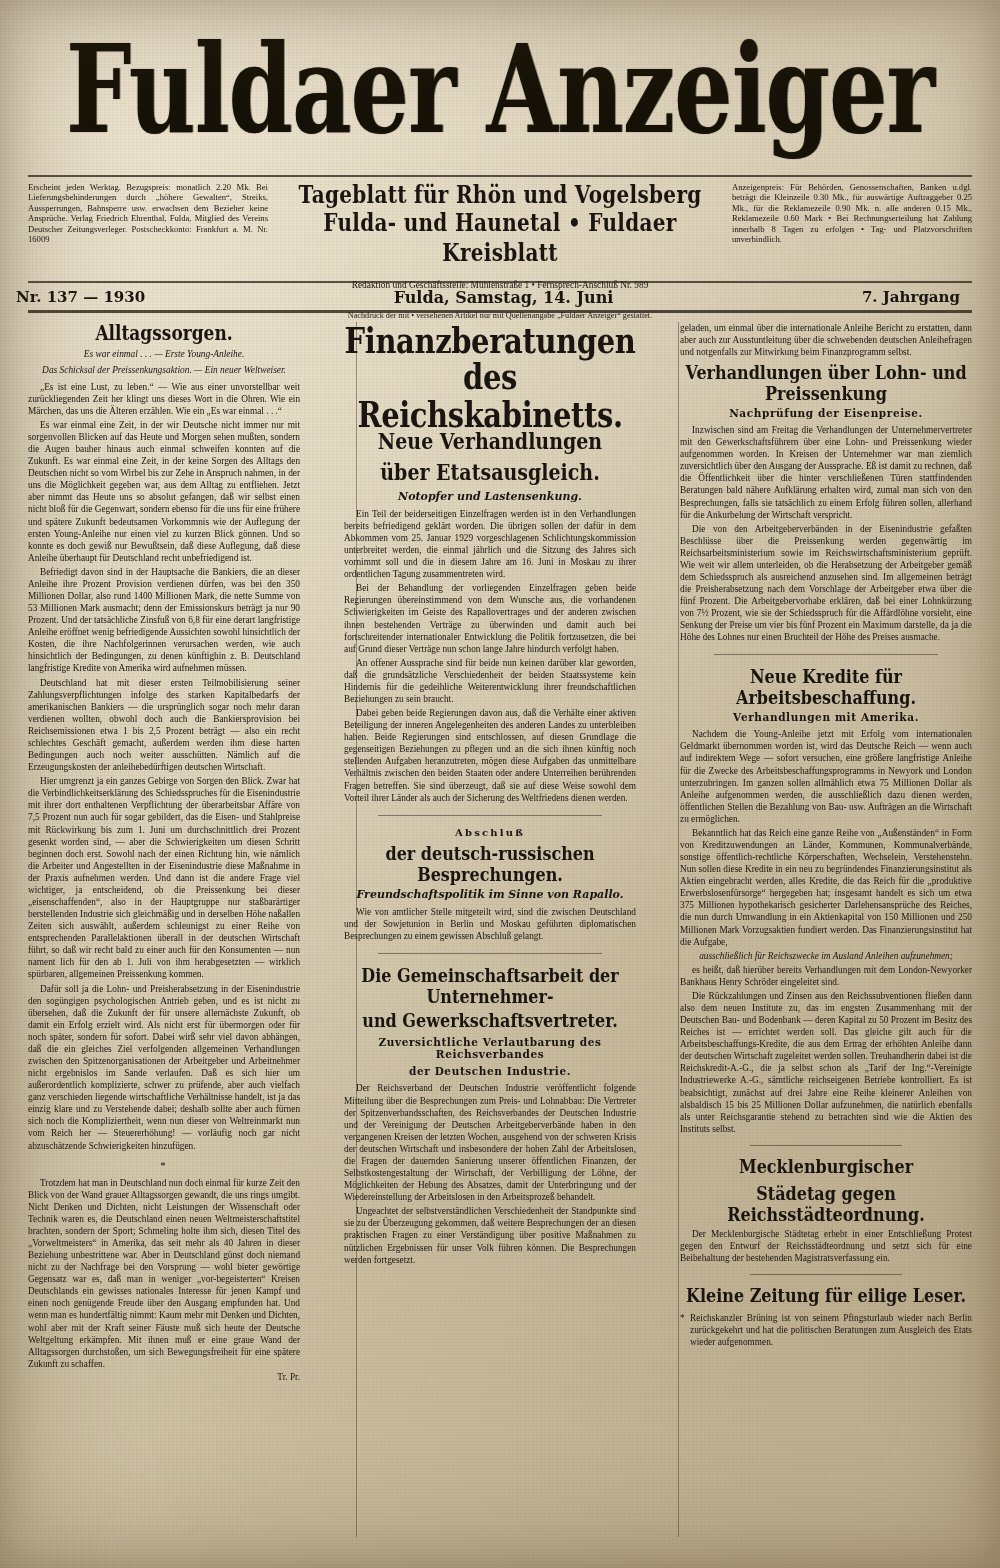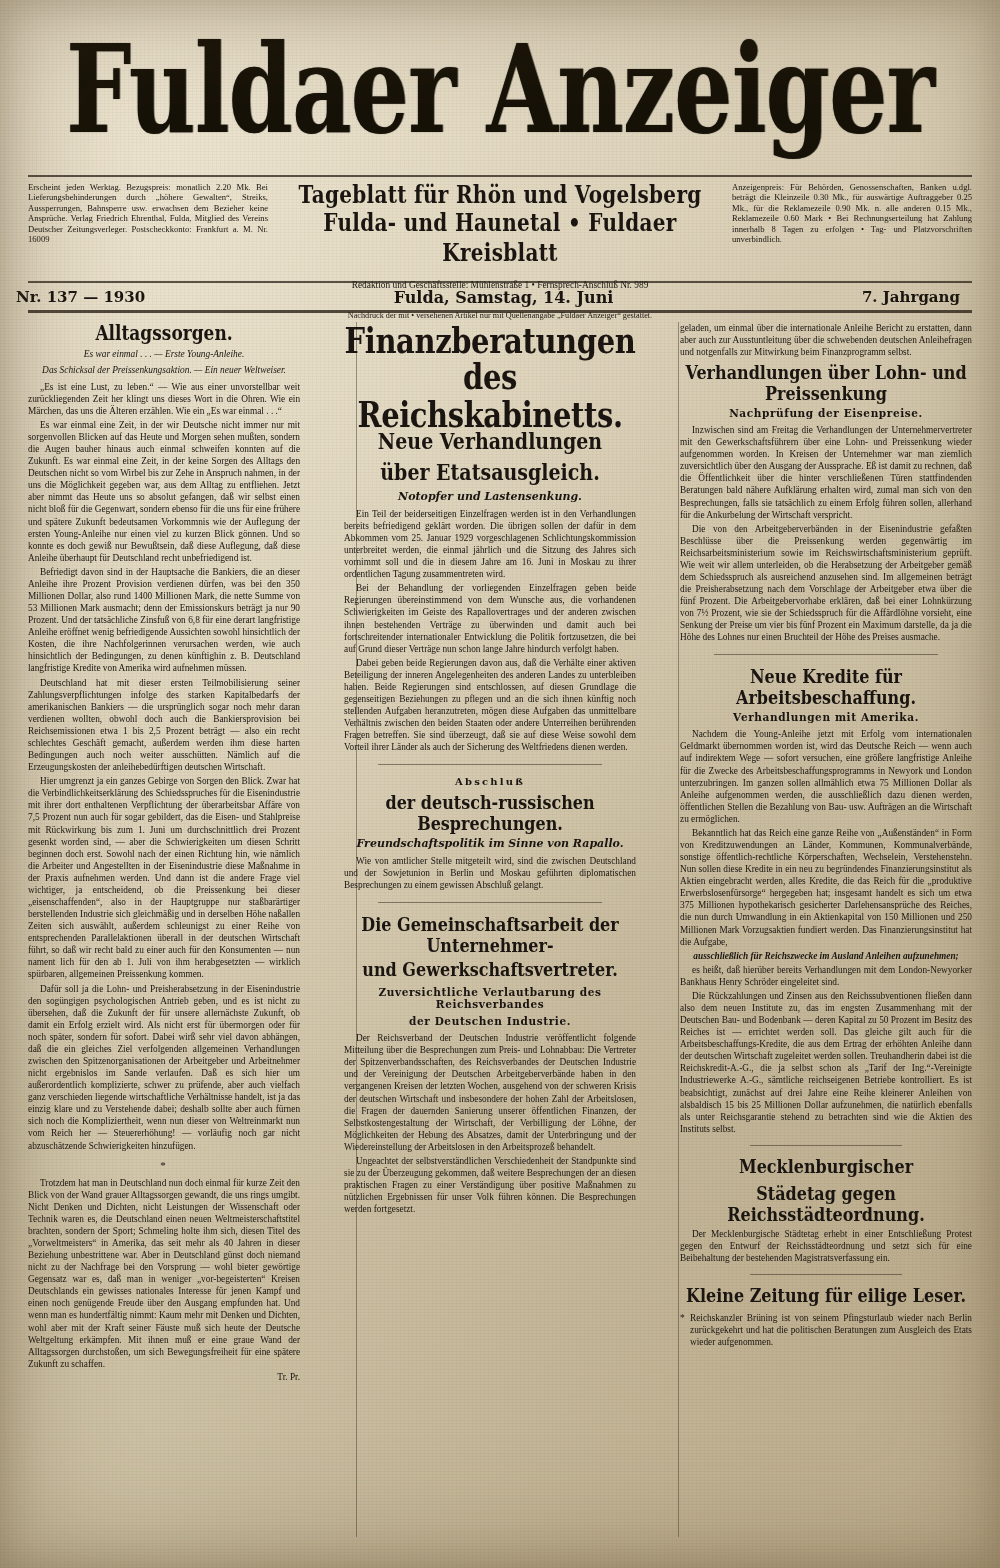--- a/index.html
+++ b/index.html
@@ -126,21 +126,21 @@
     transform:scaleY(1.2);transform-origin:center top;margin:0 0 8px;
   }
   .subline{font-size:9.4px;text-align:center;font-weight:700;margin:2px 0 6px;}
   .subline.it{font-style:italic;font-weight:400;}
   .rule-thin{height:1px;background:#3a3026;opacity:.55;margin:11px 34px 11px;}
   .rule-short{height:1px;background:#3a3026;opacity:.55;margin:10px 70px 10px;}
   .star{text-align:center;font-size:11px;margin:7px 0 6px;letter-spacing:2px;}
   .sig{text-align:right;font-size:9.3px;margin-top:2px;}
   .bullet{text-indent:0;padding-left:10px;position:relative;}
   .bullet:before{content:"*";position:absolute;left:0;top:0;}
-  .b{font-weight:700;}
+  .b{font-weight:400;}
   .it{font-style:italic;}
   .ctr{text-align:center;text-indent:0;}
 </style>
 </head>
 <body>
 
 <div class="paper"></div>
 <div class="grain"></div>
 
 <div class="sheet">
@@ -188,20 +188,21 @@
       <div class="sig">Tr. Pr.</div>
     </div>
 
     <div class="col c-b">
       <h2 class="head-main">Finanzberatungen des Reichskabinetts.</h2>
       <h3 class="head-sub">Neue Verhandlungen</h3>
       <h3 class="head-sub">über Etatsausgleich.</h3>
       <h4 class="head-it">Notopfer und Lastensenkung.</h4>
       <p>Ein Teil der beiderseitigen Einzelfragen werden ist in den Verhandlungen bereits befriedigend geklärt worden. Die übrigen sollen der dafür in dem Abkommen vom 25. Januar 1929 vorgeschlagenen Schlichtungskommission unterbreitet werden, die einmal jährlich und die Sitzung des Jahres sich vornimmt soll und die in diesem Jahre am 16. Juni in Moskau zu ihrer ordentlichen Tagung zusammentreten wird.</p>
       <p>Bei der Behandlung der vorliegenden Einzelfragen geben beide Regierungen übereinstimmend von dem Wunsche aus, die vorhandenen Schwierigkeiten im Geiste des Rapallovertrages und der anderen zwischen ihnen bestehenden Verträge zu überwinden und damit auch bei fortschreitender internationaler Entwicklung die Politik fortzusetzen, die bei auf Grund dieser Verträge nun schon lange Jahre hindurch verfolgt haben.</p>
+      <p>An offener Aussprache sind für beide nun keinen darüber klar geworden, daß die grundsätzliche Verschiedenheit der beiden Staatssysteme kein Hindernis für die gedeihliche Weiterentwicklung ihrer freundschaftlichen Beziehungen zu sein braucht.</p>
       <p>Dabei geben beide Regierungen davon aus, daß die Verhälte einer aktiven Beteiligung der inneren Angelegenheiten des anderen Landes zu unterbleiben haben. Beide Regierungen sind entschlossen, auf diesen Grundlage die gegenseitigen Beziehungen zu pflegen und an die sich ihnen künftig noch stellenden Aufgaben heranzutreten, mögen diese Aufgaben das unmittelbare Verhältnis zwischen den beiden Staaten oder andere Unterreihen berührenden Fragen betreffen. Sie sind überzeugt, daß sie auf diese Weise sowohl dem Vorteil ihrer Länder als auch der Sicherung des Weltfriedens dienen werden.</p>
 
       <div class="rule-thin"></div>
 
       <div class="sp-head">Abschluß</div>
       <h3 class="head-sub small">der deutsch-russischen Besprechungen.</h3>
       <h4 class="head-it">Freundschaftspolitik im Sinne von Rapallo.</h4>
       <p>Wie von amtlicher Stelle mitgeteilt wird, sind die zwischen Deutschland und der Sowjetunion in Berlin und Moskau geführten diplomatischen Besprechungen zu einem gewissen Abschluß gelangt.</p>
 
       <div class="rule-thin"></div>

